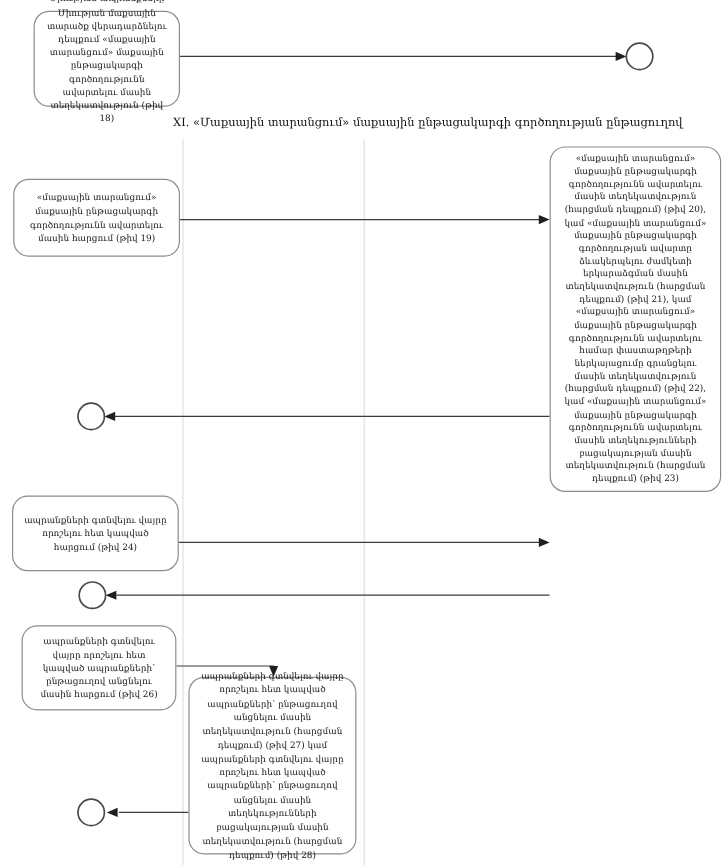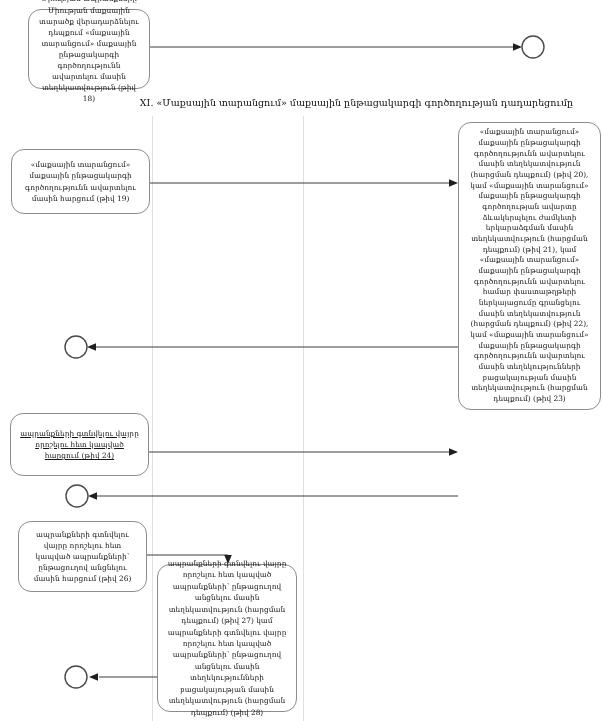--- a/index.html
+++ b/index.html
@@ -15,21 +15,21 @@
   .node{
     position:absolute;box-sizing:border-box;
     background:#ffffff;border:1.2px solid #8c8c8c;border-radius:13px;
     display:flex;align-items:center;justify-content:center;
     text-align:center;font-size:7.4px;line-height:1.5;
     padding:4px 7px;color:#161616;
   }
   .boxA{left:28px;top:9px;width:122px;height:80px;}
   .boxB{left:11px;top:149px;width:139px;height:65px;}
   .boxC{left:458px;top:122px;width:143px;height:288px;line-height:1.44;}
-  .boxD{left:10px;top:413px;width:139px;height:63px;text-decoration:underline;}
+  .boxD{left:10px;top:413px;width:139px;height:63px;}
   .boxE{left:458px;top:423px;width:143px;height:82px;}
   .boxF{left:18px;top:521px;width:129px;height:71px;}
   .boxG{left:157px;top:564px;width:140px;height:148px;line-height:1.55;}
   .title{
     position:absolute;left:110px;top:97px;width:493px;
     font-size:9.5px;text-align:center;white-space:nowrap;color:#111;
   }
 </style>
 </head>
 <body>
@@ -60,21 +60,21 @@
     <circle class="endcircle" cx="77" cy="496" r="11"></circle>
 
     <path class="flow" d="M147 555 H228 V556"></path>
     <polygon class="head" points="228,564 224.2,555 231.8,555"></polygon>
 
     <line class="flow" x1="157" y1="677" x2="99" y2="677"></line>
     <polygon class="head" points="89,677 98,673.2 98,680.8"></polygon>
     <circle class="endcircle" cx="76" cy="677" r="11"></circle>
   </svg>
 
-  <div class="title">XI. «Մաքսային տարանցում» մաքսային ընթացակարգի գործողության դադարեցումը</div>
+  <div class="title">XI. «Մաքսային տարանցում» մաքսային ընթացակարգի գործողության ընթացուղով</div>
 
   <div class="node boxA">Միության ապրանքները Միության մաքսային տարածք վերադարձնելու դեպքում «մաքսային տարանցում» մաքսային ընթացակարգի գործողությունն ավարտելու մասին տեղեկատվություն (թիվ 18)</div>
   <div class="node boxB">«մաքսային տարանցում» մաքսային ընթացակարգի գործողությունն ավարտելու մասին հարցում (թիվ 19)</div>
   <div class="node boxC">«մաքսային տարանցում» մաքսային ընթացակարգի գործողությունն ավարտելու մասին տեղեկատվություն (հարցման դեպքում) (թիվ 20), կամ «մաքսային տարանցում» մաքսային ընթացակարգի գործողության ավարտը ձևակերպելու ժամկետի երկարաձգման մասին տեղեկատվություն (հարցման դեպքում) (թիվ 21), կամ «մաքսային տարանցում» մաքսային ընթացակարգի գործողությունն ավարտելու համար փաստաթղթերի ներկայացումը գրանցելու մասին տեղեկատվություն (հարցման դեպքում) (թիվ 22), կամ «մաքսային տարանցում» մաքսային ընթացակարգի գործողությունն ավարտելու մասին տեղեկությունների բացակայության մասին տեղեկատվություն (հարցման դեպքում) (թիվ 23)</div>
   <div class="node boxD">ապրանքների գտնվելու վայրը որոշելու հետ կապված հարցում (թիվ 24)</div>
   <div class="node boxF">ապրանքների գտնվելու վայրը որոշելու հետ կապված ապրանքների՝ ընթացուղով անցնելու մասին հարցում (թիվ 26)</div>
   <div class="node boxG">ապրանքների գտնվելու վայրը որոշելու հետ կապված ապրանքների՝ ընթացուղով անցնելու մասին տեղեկատվություն (հարցման դեպքում) (թիվ 27) կամ ապրանքների գտնվելու վայրը որոշելու հետ կապված ապրանքների՝ ընթացուղով անցնելու մասին տեղեկությունների բացակայության մասին տեղեկատվություն (հարցման դեպքում) (թիվ 28)</div>
 
 </div>
 

